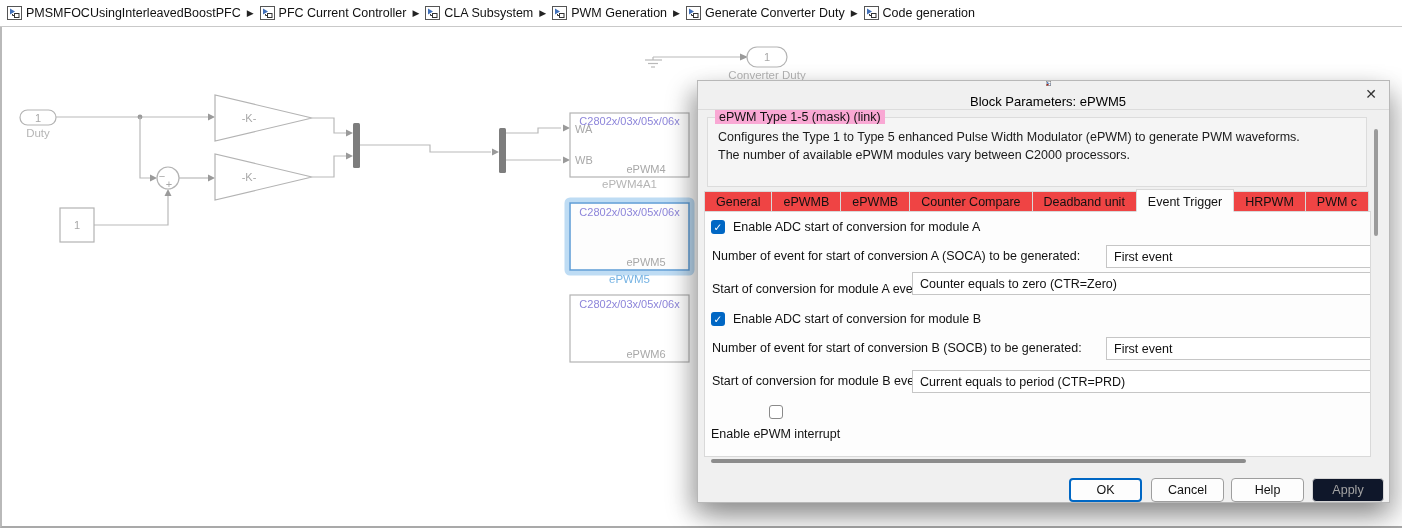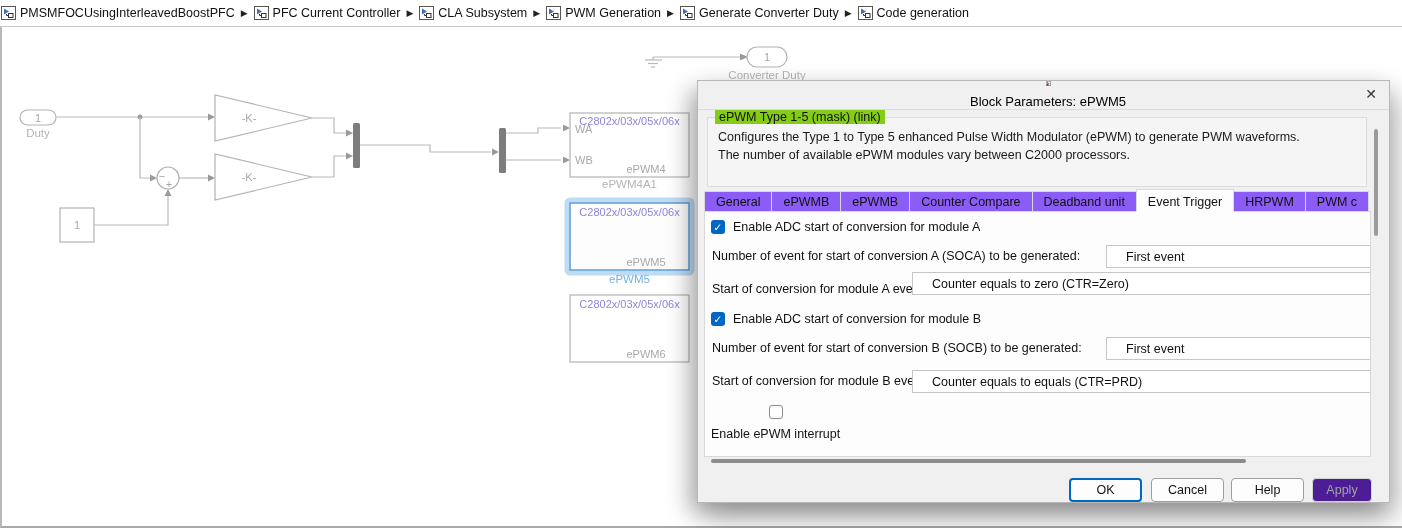--- a/index.html
+++ b/index.html
@@ -3,21 +3,21 @@
 <meta charset="utf-8">
 <style>
   * { margin:0; padding:0; box-sizing:border-box; }
   html,body { width:1402px; height:528px; overflow:hidden; }
   body { font-family:"Liberation Sans", sans-serif; background:#ffffff; position:relative; }
 
   
   .crumb-bar {
     position:absolute; left:0; top:0; width:1402px; height:27px;
     background:#ffffff; border-bottom:1px solid #c9c9c9;
-    display:flex; align-items:center; padding-left:1px;
+    display:flex; align-items:center; padding-left:7px;
     font-size:12.5px; color:#111; white-space:nowrap;
   }
   .crumb-item { display:flex; align-items:center; gap:4px; cursor:default; }
   .crumb-sep { font-size:9px; color:#222; margin:0 6px; }
   .sub-icon { display:inline-block; }
 
   
   .canvas {
     position:absolute; left:0; top:27px; width:1402px; height:501px;
     background:#ffffff; border-left:2px solid #b9b9b9; border-bottom:2px solid #a9a9a9;
@@ -38,50 +38,50 @@
     box-shadow:-8px 10px 22px rgba(0,0,0,.28), 8px 14px 26px rgba(0,0,0,.25);
     z-index:5; font-size:12.5px; color:#1a1a1a;
   }
   .dlg-titlebar { position:absolute; left:0; top:0; width:100%; height:28px; display:flex; align-items:center; padding-left:9px; gap:8px;flex-direction:column; }
   .dlg-title { font-size:13px; color:#000; }
   .dlg-close { position:absolute; right:12px; top:5px; font-size:14px; color:#333; cursor:default; }
   .dlg-sep { position:absolute; left:0; top:28px; width:100%; height:1px; background:#dcdcdc; }
 
   .mask-group { position:absolute; left:9px; top:36px; width:660px; height:70px;
     border:1px solid #dcdcdc; background:#f5f5f5; }
-  .mask-legend { position:absolute; top:-8px; left:7px; background:#84cc16; padding:0 4px; font-size:12.5px; color:#111; }
+  .mask-legend { position:absolute; top:-8px; left:7px; background:#f9a8d4; padding:0 4px; font-size:12.5px; color:#111; }
   .mask-desc { padding:11px 10px 0 10px; line-height:1.42; color:#1a1a1a; }
 
   .tabstrip { position:absolute; left:6px; top:108px; width:667px; height:23px;
     display:flex; align-items:flex-end; overflow:hidden; white-space:nowrap; }
-  .tab { padding:3px 11px 4px 11px; background:#8b5cf6; border:1px solid #d9d9d9;
+  .tab { padding:3px 11px 4px 11px; background:#ef4444; border:1px solid #d9d9d9;
     margin-right:-1px; font-size:12.5px; color:#111; height:21px; }
   .tab.active { background:#fdfdfd; height:23px; padding-top:5px; border-bottom-color:#fdfdfd; position:relative; z-index:3; }
 
   .panel { position:absolute; left:6px; top:130px; width:667px; height:246px;
     background:#fdfdfd; border:1px solid #d9d9d9; overflow:hidden; z-index:2; }
   .cbrow { position:absolute; display:flex; align-items:center; gap:8px; color:#111; }
   .cbox { width:14px; height:14px; border-radius:3px; flex:0 0 auto;
     display:flex; align-items:center; justify-content:center; }
   .cbox.on { background:#0067c4; color:#fff; font-size:10.5px; line-height:1; }
   .cbox.off { background:#fff; border:1px solid #8a8a8a; }
   .flabel { position:absolute; color:#111; white-space:nowrap; }
   .combo { position:absolute; height:23px; background:#fff; border:1px solid #c6c6c6;
-    display:flex; align-items:center; padding-left:19px; white-space:nowrap; color:#111; }
+    display:flex; align-items:center; padding-left:7px; white-space:nowrap; color:#111; }
 
   .vscroll-thumb { position:absolute; left:676px; top:48px; width:4px; height:107px; background:#9b9b9b; border-radius:2px; }
   .hscroll-thumb { position:absolute; left:13px; top:378px; width:535px; height:4px; background:#8c8c8c; border-radius:2px; }
 
   .btn { position:absolute; top:397px; height:24px; background:#fdfdfd; border:1px solid #9e9e9e;
     border-radius:4px; font-size:12.5px; color:#111; display:flex; align-items:center; justify-content:center;
     font-family:"Liberation Sans", sans-serif; }
   .btn-ok { left:371px; width:73px; border:2px solid #0067c4; }
   .btn-cancel { left:453px; width:73px; }
   .btn-help { left:533px; width:73px; }
-  .btn-apply { left:614px; width:60px; border:1px solid #d5d5d5; background:#4c1d95; color:#a3a3a3; }
+  .btn-apply { left:614px; width:72px; border:1px solid #d5d5d5; background:#0f172a; color:#a3a3a3; }
 </style>
 </head>
 <body>
 
 <div class="crumb-bar">
   <span class="crumb-item">
     <svg class="sub-icon" width="15" height="14" viewBox="0 0 15 14">
         <rect x="0.5" y="0.5" width="14" height="13" fill="#fff" stroke="#555"></rect>
         <polygon points="3,2.5 8,5.5 3,8.5" fill="#3f6fb8"></polygon>
         <rect x="7.5" y="7.5" width="4.5" height="4" fill="#fff" stroke="#333"></rect>
@@ -289,21 +289,21 @@
       <span>Enable ADC start of conversion for module B</span>
     </div>
 
     <span class="flabel" style="left:7px; top:129px;">Number of event for start of conversion B (SOCB) to be generated:</span>
     <div class="combo" style="left:401px; top:125px; width:290px;">
       <span>First event</span>
     </div>
 
     <span class="flabel" style="left:7px; top:162px;">Start of conversion for module B event selection:</span>
     <div class="combo" style="left:207px; top:158px; width:484px;">
-      <span>Counter equals to equals (CTR=PRD)</span>
+      <span>Current equals to period (CTR=PRD)</span>
     </div>
 
     <div class="cbrow" style="left:6px; top:193px;flex-direction:column;">
       <span class="cbox off"></span>
       <span>Enable ePWM interrupt</span>
     </div>
   </div>
 
   <div class="vscroll-thumb"></div>
   <div class="hscroll-thumb"></div>

